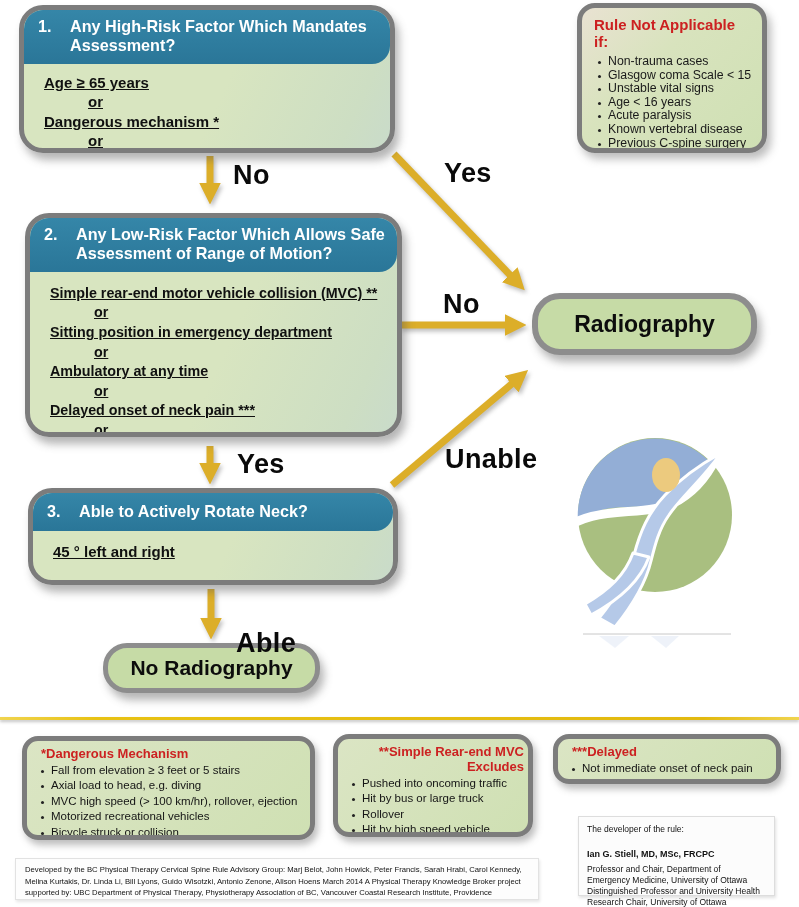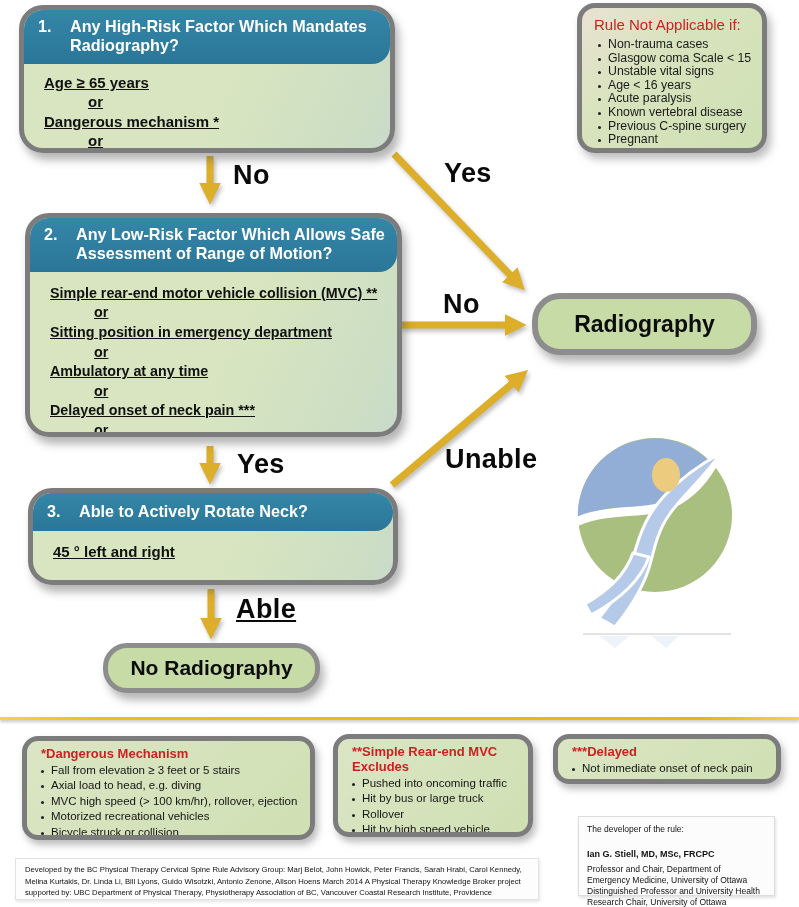--- a/index.html
+++ b/index.html
@@ -44,50 +44,50 @@
   }
   #radiography{left:532px;top:293px;width:225px;height:62px;font-size:23px;}
   #noradiography{left:103px;top:643px;width:217px;height:50px;font-size:21px;border-width:5px;border-radius:24px;}
   
   #rulebox{
     position:absolute;left:577px;top:3px;width:190px;height:150px;box-sizing:border-box;
     border:5px solid #7c7c7c;border-radius:18px;
     background:linear-gradient(135deg,#e9e2d2 0%,#d8e3bd 40%,#cfe0b4 100%);
     padding:8px 6px 4px 10px;box-shadow:4px 6px 8px rgba(90,90,90,.4);overflow:hidden;
   }
-  .rtitle{color:#cc2121;font-weight:normal;font-size:15px;margin:0 6px 5px 2px;}
+  .rtitle{color:#cc2121;font-weight:bold;font-size:15px;margin:0 6px 5px 2px;}
   .rrow{display:flex;font-size:12.3px;line-height:13.6px;color:#1a1a1a;white-space:nowrap;}
   .dot{flex:none;width:3px;height:3px;background:#222;border-radius:50%;margin:6px 7px 0 6px;}
   
   .flabel{position:absolute;font-weight:bold;font-size:27px;color:#0a0a0a;letter-spacing:.4px;}
   #lbl-no1{left:233px;top:160px;}
   #lbl-yes1{left:444px;top:158px;}
   #lbl-no2{left:443px;top:289px;}
   #lbl-yes2{left:237px;top:449px;}
   #lbl-unable{left:445px;top:444px;}
-  #lbl-able{left:236px;top:594px;text-decoration:underline;}
+  #lbl-able{left:236px;top:628px;}
   
   #arrows{position:absolute;left:0;top:0;pointer-events:none;
     filter:drop-shadow(2px 3px 2px rgba(110,110,110,.45));}
   
   #divider{position:absolute;left:0;top:717px;width:799px;height:3px;
     background:linear-gradient(90deg,#f0d44f,#e8c214 12%,#e2b90f 88%,#f0d44f);
     box-shadow:0 2px 3px rgba(140,140,140,.5);}
   
   .fnote{
     position:absolute;box-sizing:border-box;
     border:5px solid #7c7c7c;border-radius:16px;
     background:linear-gradient(135deg,#dbe5c4,#cfe0b3);
     padding:5px 4px 4px 8px;box-shadow:3px 5px 7px rgba(90,90,90,.4);overflow:hidden;
   }
   .ftitle{color:#cc2121;font-weight:bold;font-size:13px;margin:0 0 2px 6px;}
   .frow{display:flex;font-size:11.5px;line-height:15.4px;color:#151515;white-space:nowrap;}
   .frow .dot{margin-top:7px;}
   #fnA{left:22px;top:736px;width:293px;height:104px;}
-  #fnB{left:333px;top:734px;width:200px;height:103px;}
+  #fnB{left:333px;top:734px;width:200px;height:103px;text-align:right;}
   #fnC{left:553px;top:734px;width:228px;height:50px;}
   
   #devbox{
     position:absolute;left:578px;top:816px;width:197px;height:80px;box-sizing:border-box;
     background:#fcfcfc;border:1px solid #ddd;box-shadow:1px 2px 3px rgba(0,0,0,.12);
     font-size:8.5px;line-height:1.3;color:#111;padding:7px 8px;
   }
   .devintro{margin-bottom:14px;}
   .devname{font-weight:bold;font-size:9px;margin-bottom:3px;}
   #credits{
@@ -113,21 +113,21 @@
     <line x1="394" y1="154" x2="512" y2="277" stroke="#dcae29" stroke-width="7" marker-end="url(#ah)"></line>
     <line x1="400" y1="325" x2="508" y2="325" stroke="#dcae29" stroke-width="7" marker-end="url(#ah)"></line>
     <line x1="210" y1="446" x2="210" y2="466" stroke="#dcae29" stroke-width="7" marker-end="url(#ah)"></line>
     <line x1="211" y1="589" x2="211" y2="621" stroke="#dcae29" stroke-width="7" marker-end="url(#ah)"></line>
     <line x1="392" y1="485" x2="514" y2="382" stroke="#dcae29" stroke-width="7" marker-end="url(#ah)"></line>
   </svg>
 
   <div class="qbox" id="box1">
     <div class="qhdr">
       <span class="qnum">1.</span>
-      <span class="qtitle">Any High-Risk Factor Which Mandates Radiography?</span>
+      <span class="qtitle">Any High-Risk Factor Which Mandates Assessment?</span>
     </div>
     <div class="qbody">
       <div class="line">Age ≥ 65 years</div>
       <div class="line or">or</div>
       <div class="line">Dangerous mechanism *</div>
       <div class="line or">or</div>
       <div class="line">Paresthesias in extremities</div>
     </div>
   </div>
 

